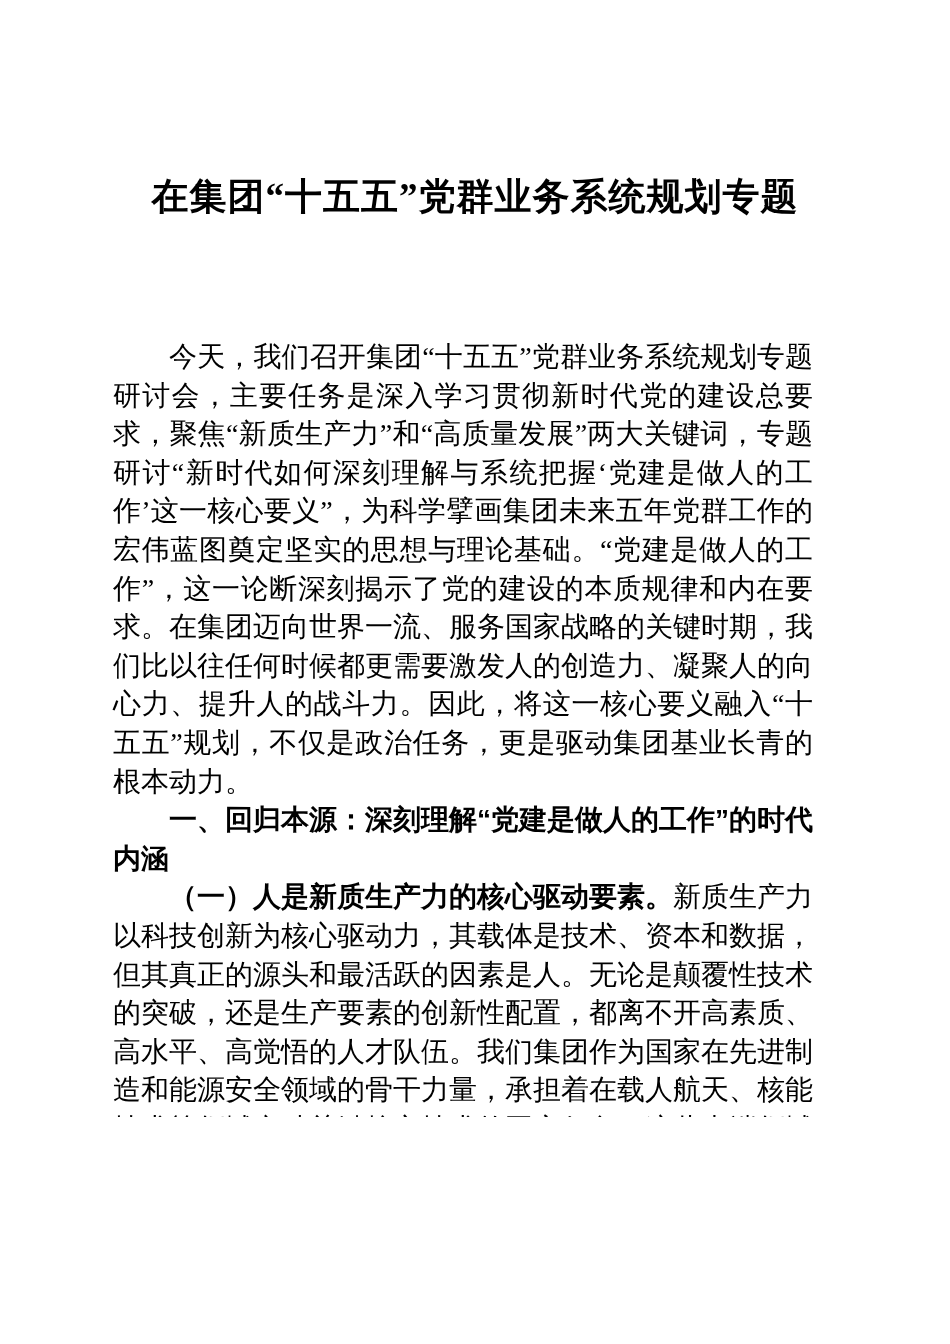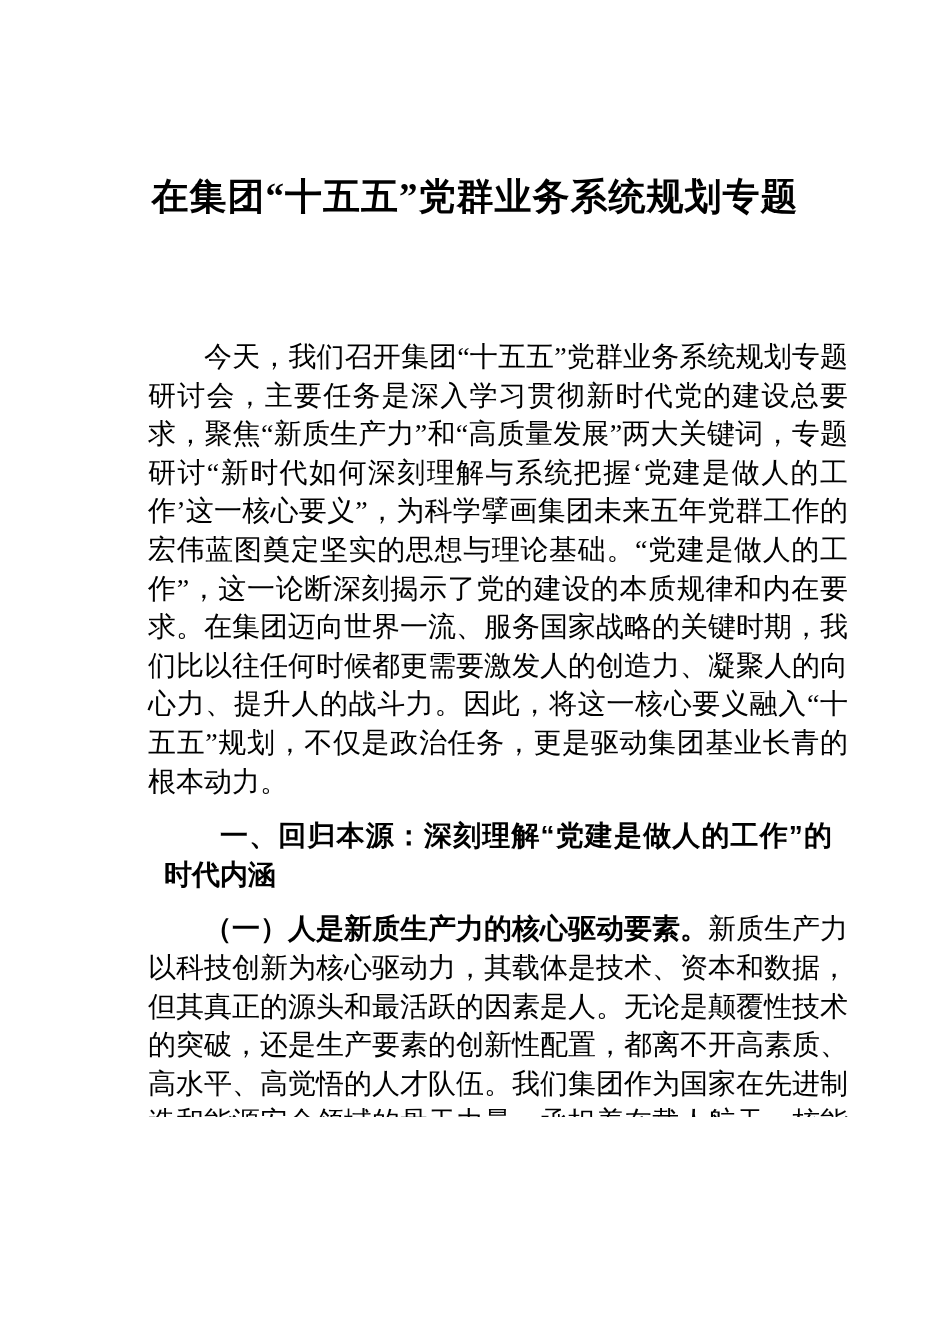--- a/index.html
+++ b/index.html
@@ -28,34 +28,34 @@
     line-height: 73px;
     font-family: "Liberation Serif", "DejaVu Serif", serif;
     letter-spacing: 1px;
   }
   .doc-title .tline {
     display: block;
   }
   .doc-body {
     position: absolute;
     top: 338px;
-    left: 148px;
+    left: 113px;
     width: 700px;
     font-size: 28px;
     line-height: 38.6px;
     text-align: justify;
     text-justify: inter-ideograph;
   }
   .para {
     margin: 0;
     padding: 0;
     text-indent: 2em;
   }
   .section-heading {
-    margin: 16px;
+    margin: 0;
     padding: 0;
     text-indent: 2em;
     font-size: 28px;
     line-height: 38.6px;
     font-weight: 700;
     font-family: "Liberation Sans", "DejaVu Sans", sans-serif;
     text-align: justify;
     text-justify: inter-ideograph;
   }
   .subpoint-lead {

